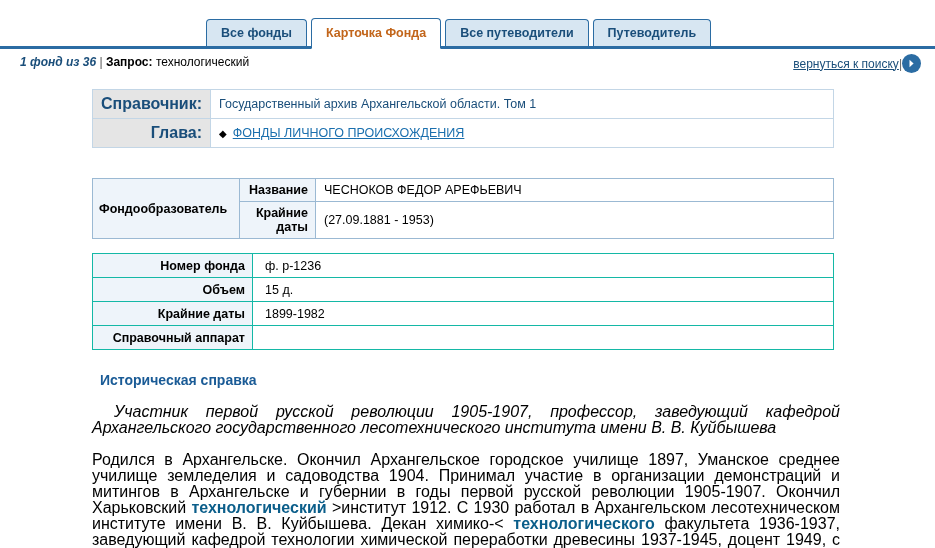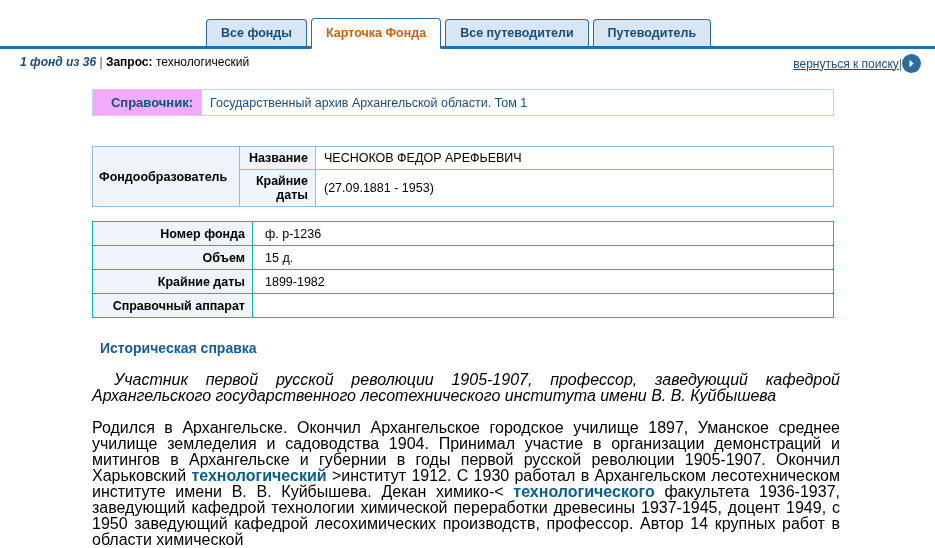--- a/index.html
+++ b/index.html
@@ -112,24 +112,24 @@
   }
   .t-header td {
     border: 1px solid #c3d6e6;
     padding: 5px 8px;
     vertical-align: middle;
     font-size: 12.5px;
   }
   .t-header td.lbl {
     width: 92px;
     text-align: right;
-    background: #f0abfc;
-    color: #1a4e7a;
-    font-weight: bold;
-    font-size: 13px;
+    background: #e5e5e5;
+    color: #1a4e7a;
+    font-weight: bold;
+    font-size: 16px;
   }
   .t-header td.val {
     color: #1a4e7a;
   }
   .bullet {
     color: #000;
     font-size: 10px;
     margin-right: 6px;
   }
   .chapter-link {
@@ -244,20 +244,26 @@
 </div>
 
 <div class="content">
 
   <table class="t-header">
     <tbody>
         <tr>
       <td class="lbl">Справочник:</td>
       <td class="val">Государственный архив Архангельской области. Том 1</td>
     </tr>
+    <tr>
+      <td class="lbl">Глава:</td>
+      <td class="val">
+        <span class="bullet">◆</span><span class="chapter-link">ФОНДЫ ЛИЧНОГО ПРОИСХОЖДЕНИЯ</span>
+      </td>
+    </tr>
   </tbody>
     </table>
 
   <table class="t-founder">
     <tbody>
         <tr>
       <td class="rowlbl" rowspan="2">Фондообразователь</td>
       <td class="sublbl">Название</td>
       <td class="subval">ЧЕСНОКОВ ФЕДОР АРЕФЬЕВИЧ</td>
     </tr>

